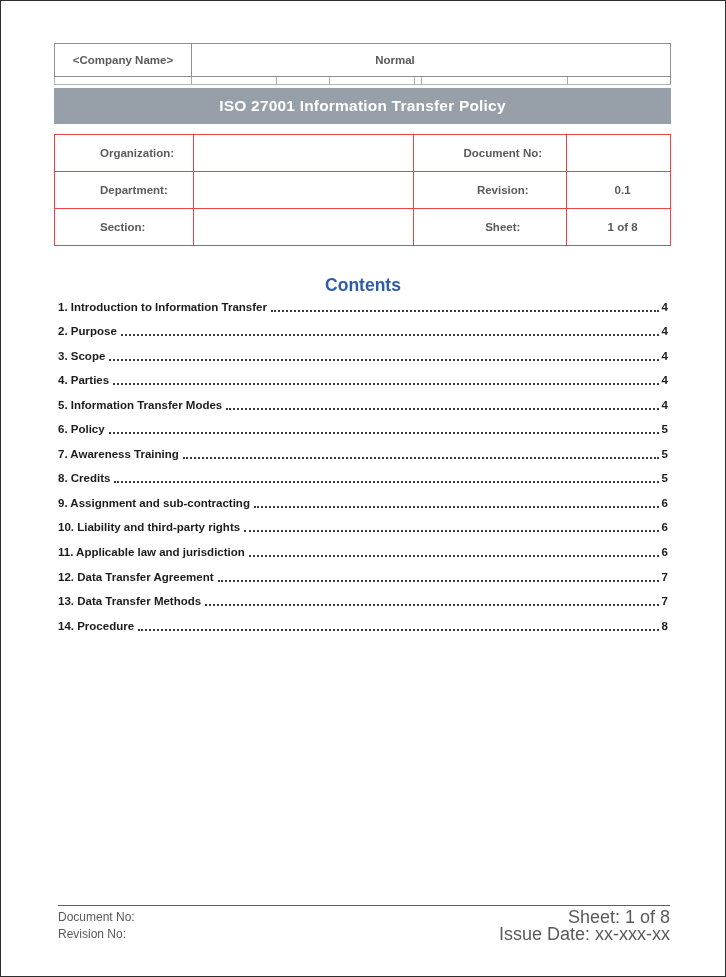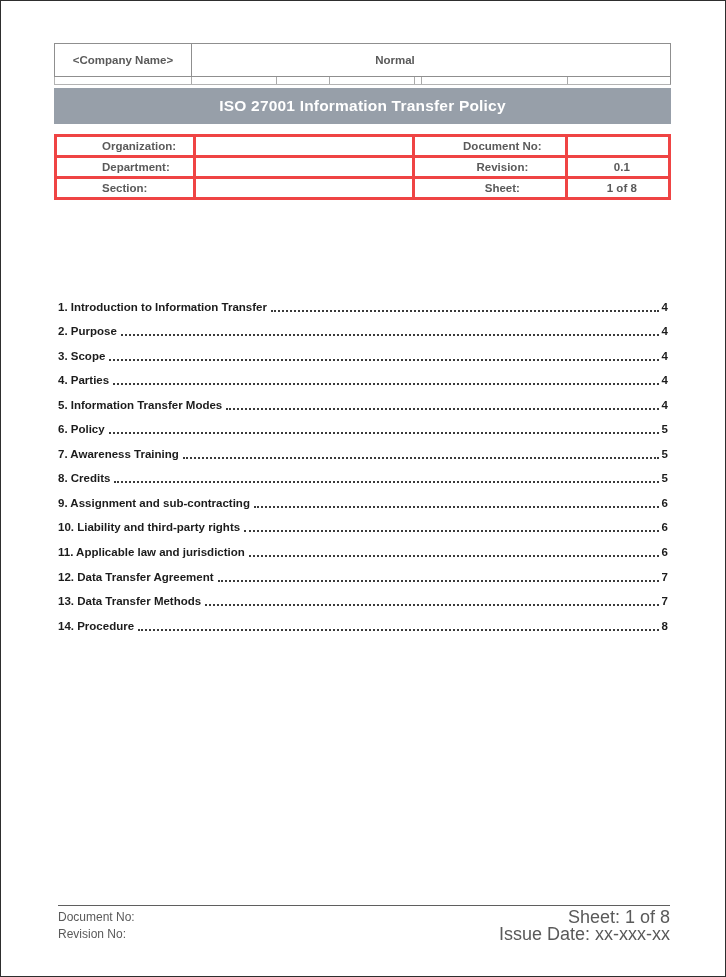--- a/index.html
+++ b/index.html
@@ -52,21 +52,21 @@
     letter-spacing:.2px;
   }
 
   
   .meta {
     position:absolute; left:53px; top:133px;
     width:617px;
     border-collapse:collapse;
     font-size:11.5px; font-weight:bold; color:#5a5a5a;
   }
-  .meta td { border:3px solid #ef4444; height:21px; }
+  .meta td { border:1px solid #ef4444; height:37px; }
   .meta .m-label-left  { text-align:left; padding-left:45px; }
   .meta .m-label-right { text-align:center; padding-left:25px; }
   .meta .m-value-right { text-align:center; padding-left:8px; }
 
   
   .contents-title {
     position:absolute; left:57px; top:274px; width:610px;
     text-align:center;
     font-size:17.5px; font-weight:bold; color:#2D5DA9;
   }
@@ -152,20 +152,21 @@
       </tr>
       <tr>
         <td class="m-label-left">Section:</td>
         <td class="m-value-left"></td>
         <td class="m-label-right">Sheet:</td>
         <td class="m-value-right">1 of 8</td>
       </tr>
     </tbody>
   </table>
 
+  <div class="contents-title">Contents</div>
 
   <div class="toc">
     <div class="toc-item">
       <span>1. Introduction to Information Transfer</span>
       <span class="toc-leader"></span>
       <span class="toc-page">4</span>
     </div>
     <div class="toc-item">
       <span>2. Purpose</span>
       <span class="toc-leader"></span>

